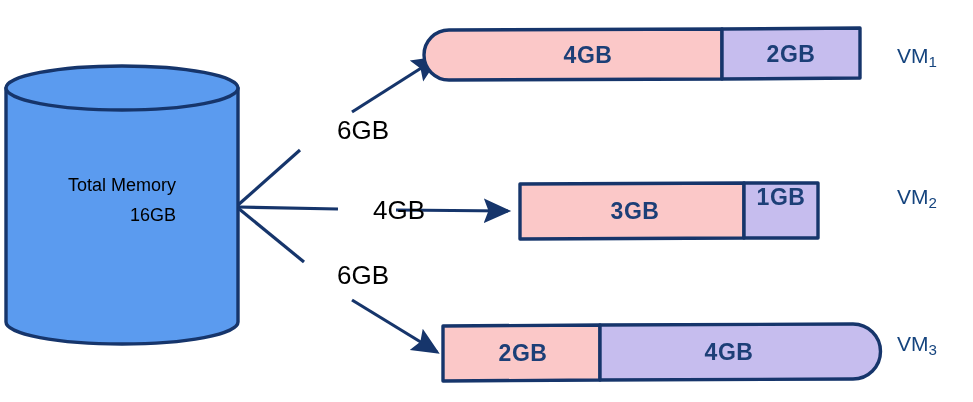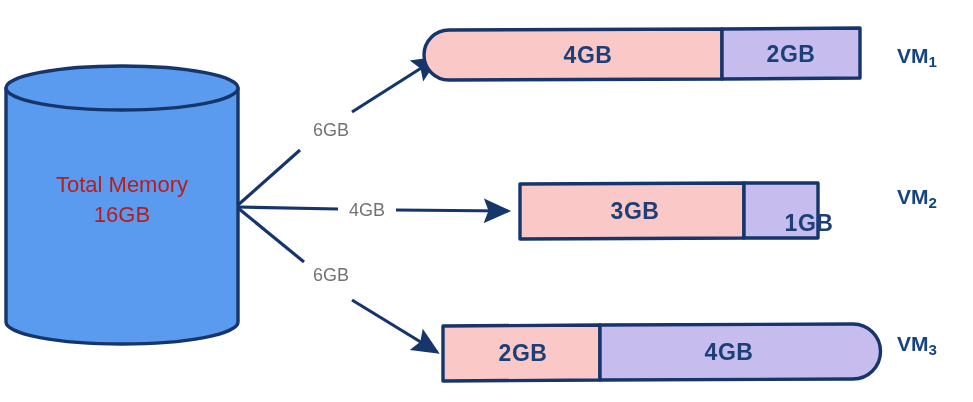--- a/index.html
+++ b/index.html
@@ -29,45 +29,46 @@
     font-weight: bold;
     font-size: 23px;
     color: #1c3f77;
     letter-spacing: 0.5px;
     white-space: nowrap;
     transform: translate(-50%, -50%);
     pointer-events: none;
   }
   .flow-label {
     position: absolute;
-    font-size: 18px;
-    color: #737373;
+    font-size: 26px;
+    color: #000000;
     white-space: nowrap;
     transform: translate(-50%, -50%);
+    margin-left: 32px;
   }
   .vm-label {
     position: absolute;
-    font-weight: bold;
+    font-weight: normal;
     font-size: 21px;
     color: #15447e;
     white-space: nowrap;
     transform: translate(-50%, -50%);
   }
   .vm-label sub {
     font-size: 0.72em;
     vertical-align: baseline;
     position: relative;
     top: 4px;
   }
   .cyl-text {
     position: absolute;
-    color: #b91c1c;
-    font-size: 22px;
+    color: #000000;
+    font-size: 18px;
     line-height: 30px;
-    text-align: center;
+    text-align: right;
     white-space: nowrap;
     transform: translate(-50%, -50%);
   }
 </style>
 </head>
 <body>
 
 <div id="canvas">
 
   <svg id="vector-layer" viewBox="0 0 973 402">
@@ -115,21 +116,21 @@
   </div>
 
   <div class="flow-label" style="left:331px; top:130px;">6GB</div>
   <div class="flow-label" style="left:367px; top:210px;">4GB</div>
   <div class="flow-label" style="left:331px; top:275px;">6GB</div>
 
   <div class="bar-label" style="left:588px; top:55px;">4GB</div>
   <div class="bar-label" style="left:791px; top:54px;">2GB</div>
 
   <div class="bar-label" style="left:635px; top:211px;">3GB</div>
-  <div class="bar-label" style="left:781px; top:223px;margin-left:28px;">1GB</div>
+  <div class="bar-label" style="left:781px; top:197px;">1GB</div>
 
   <div class="bar-label" style="left:523px; top:353px;">2GB</div>
   <div class="bar-label" style="left:729px; top:352px;">4GB</div>
 
   <div class="vm-label" style="left:917px; top:56px;">
     <span>VM</span><sub>1</sub>
   </div>
   <div class="vm-label" style="left:917px; top:197px;">
     <span>VM</span><sub>2</sub>
   </div>

